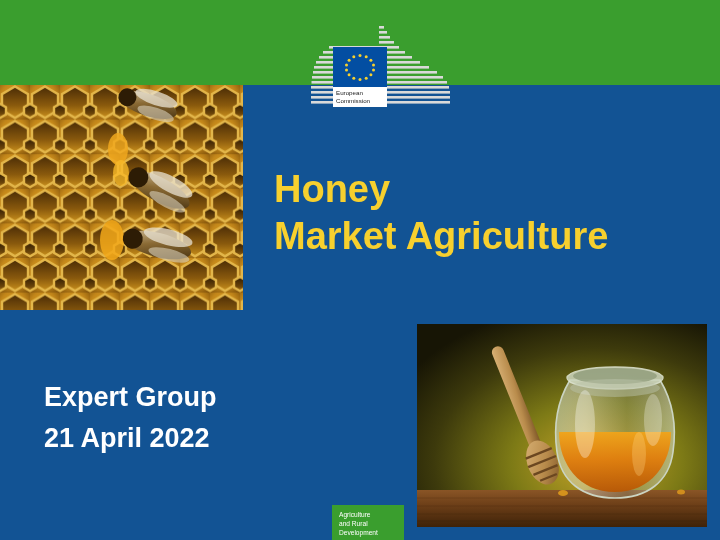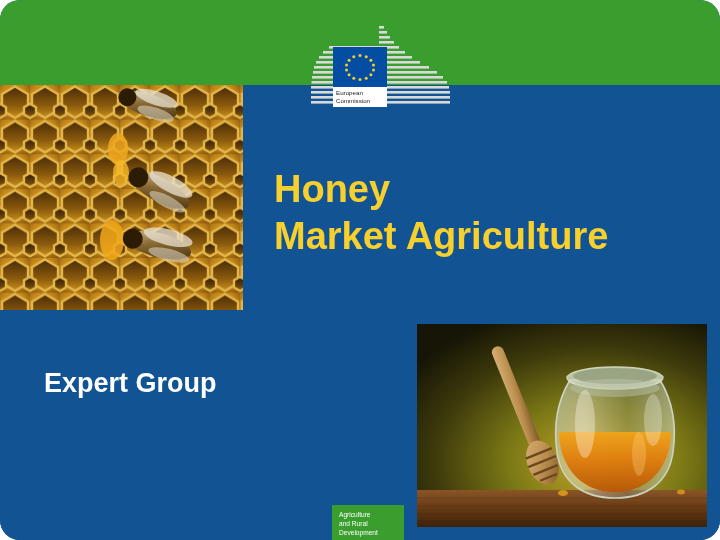--- a/index.html
+++ b/index.html
@@ -9,21 +9,20 @@
   }
   body {
     font-family: "Liberation Sans", sans-serif;
   }
   #slide {
     position: relative;
     width: 720px;
     height: 540px;
     overflow: hidden;
     background: #125394;
-    border-radius: 20px;
   }
   
   .green-band {
     position: absolute;
     left: 0; top: 0;
     width: 720px; height: 85px;
     background: #3a9e2e;
   }
   .blue-body {
     position: absolute;
@@ -102,21 +101,21 @@
     font-weight: bold;
     line-height: 47px;
     letter-spacing: 0px;
     white-space: nowrap;
     font-family: "Liberation Sans", sans-serif;
   }
 
   
   .subtitle-block {
     position: absolute;
-    left: 44px; top: 363px;
+    left: 44px; top: 377px;
     width: 320px;
   }
   .subtitle-line {
     color: #ffffff;
     font-size: 27px;
     font-weight: bold;
     line-height: 41px;
     white-space: nowrap;
     font-family: "Liberation Sans", sans-serif;
   }
@@ -272,20 +271,21 @@
     </div>
   </div>
 
   <div class="title-block">
     <div class="title-line">Honey</div>
     <div class="title-line">Market Agriculture</div>
   </div>
 
   <div class="subtitle-block">
     <div class="subtitle-line">Expert Group</div>
+    <div class="subtitle-line">21 April 2022</div>
   </div>
 
   <div class="img-jar">
     <svg width="290" height="203" viewBox="0 0 290 203" preserveAspectRatio="none">
       <defs>
         <radialGradient id="jarbg" cx="62%" cy="68%" r="78%">
           <stop offset="0%" stop-color="#c9a62a"></stop>
           <stop offset="38%" stop-color="#7d7a16"></stop>
           <stop offset="72%" stop-color="#3d3a0c"></stop>
           <stop offset="100%" stop-color="#171505"></stop>

